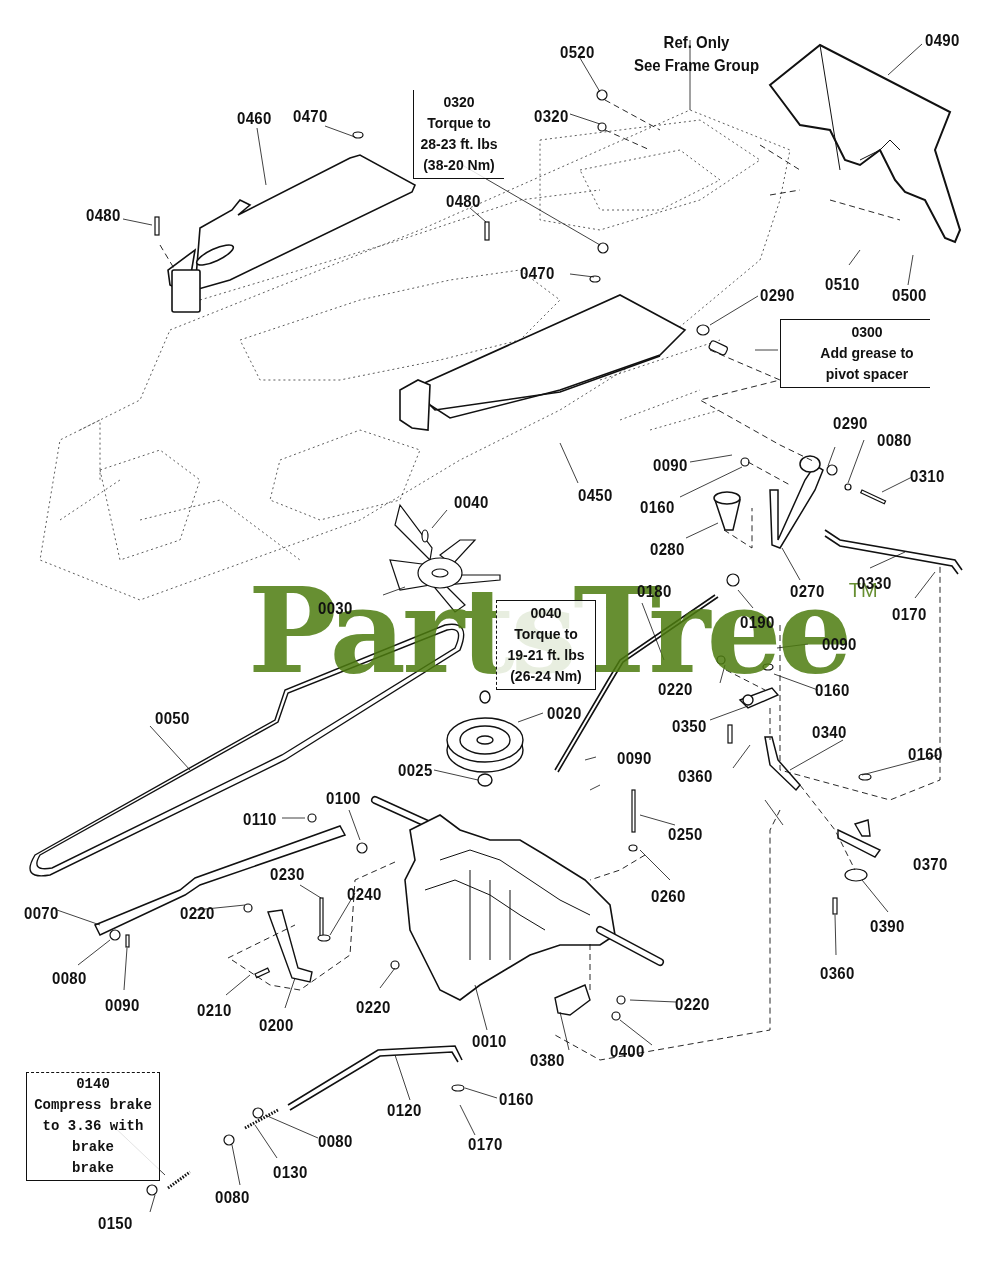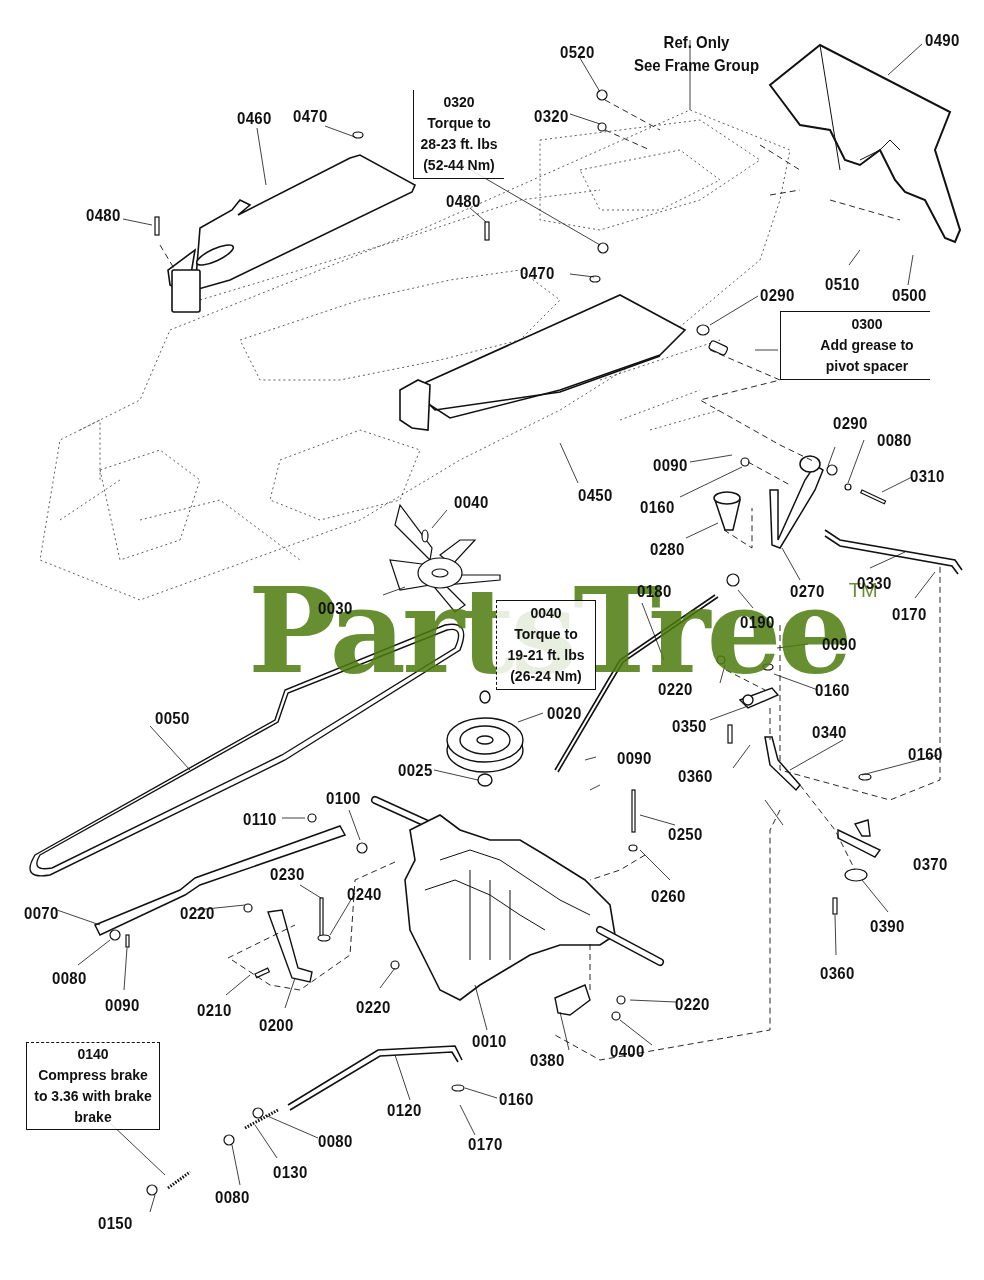--- a/index.html
+++ b/index.html
@@ -288,37 +288,37 @@
 
 <div class="ref" style="left:634px; top:32px;">
   <span class="line" style="display:block">Ref. Only</span>
   <span class="line" style="display:block">See Frame Group</span>
 </div>
 
 <div class="note top-only" style="left:413px; top:90px; width:82px; padding:2px 4px;">
   <span class="line">0320</span>
   <span class="line">Torque to</span>
   <span class="line">28-23 ft. lbs</span>
-  <span class="line">(52-44 Nm)</span>
-</div>
-
-<div class="note open-left" style="left:780px; top:311px; width:114px; border-left:1px solid #111; border-right:none;padding-left:29px;">
+  <span class="line">(38-20 Nm)</span>
+</div>
+
+<div class="note open-left" style="left:780px; top:319px; width:114px; border-left:1px solid #111; border-right:none;padding-left:29px;">
   <span class="line">0300</span>
   <span class="line">Add grease to</span>
   <span class="line">pivot spacer</span>
 </div>
 
 <div class="note" style="left:496px; top:600px; width:86px; border-left:1px dashed #111;">
   <span class="line">0040</span>
   <span class="line">Torque to</span>
   <span class="line">19-21 ft. lbs</span>
   <span class="line">(26-24 Nm)</span>
 </div>
 
-<div class="note" style="left:26px; top:1042px; width:128px; border-top:1px dashed #111; padding:1px 2px;">
+<div class="note" style="left:26px; top:1072px; width:128px; border-top:1px dashed #111; padding:1px 2px;font-family:Liberation Mono, monospace;">
   <span class="line">0140</span>
   <span class="line">Compress brake</span>
   <span class="line">to 3.36 with brake</span>
   <span class="line">brake</span>
 </div>
 
 <span class="lbl" style="left:925px; top:32px;">0490</span>
 <span class="lbl" style="left:560px; top:44px;">0520</span>
 <span class="lbl" style="left:534px; top:108px;">0320</span>
 <span class="lbl" style="left:237px; top:110px;">0460</span>

